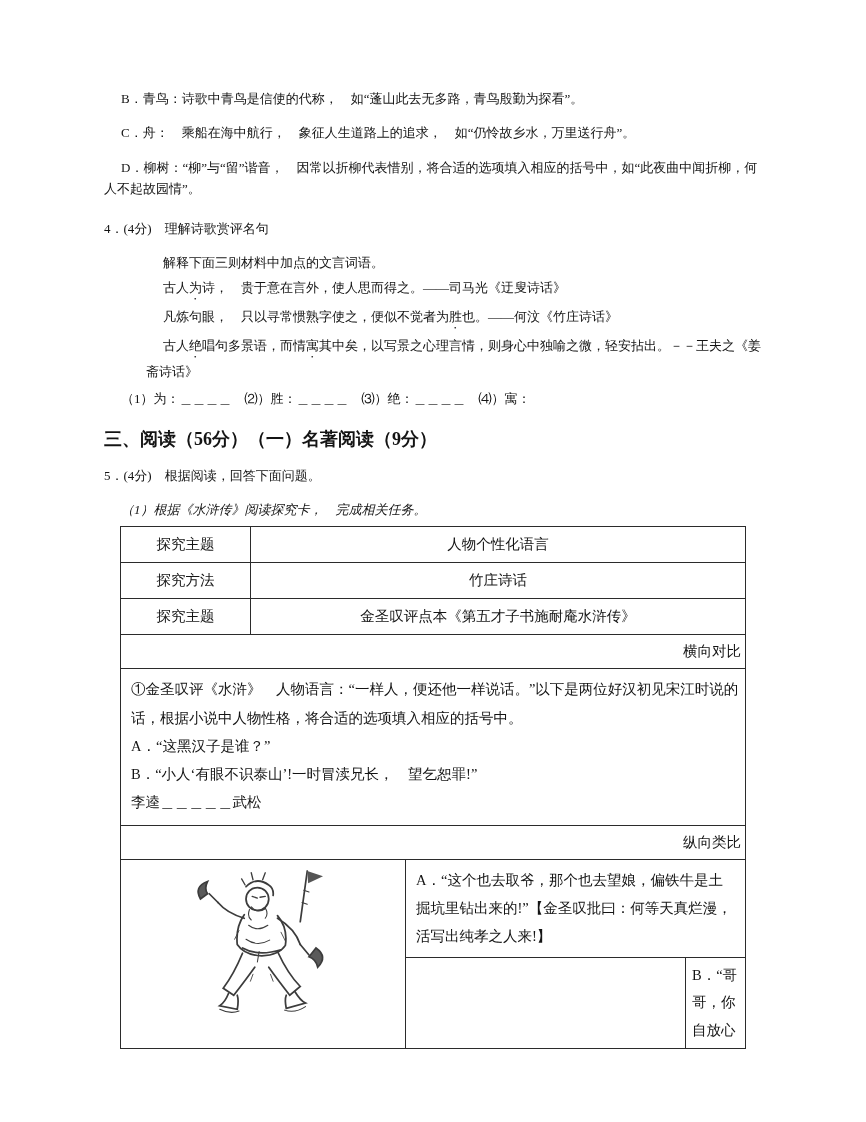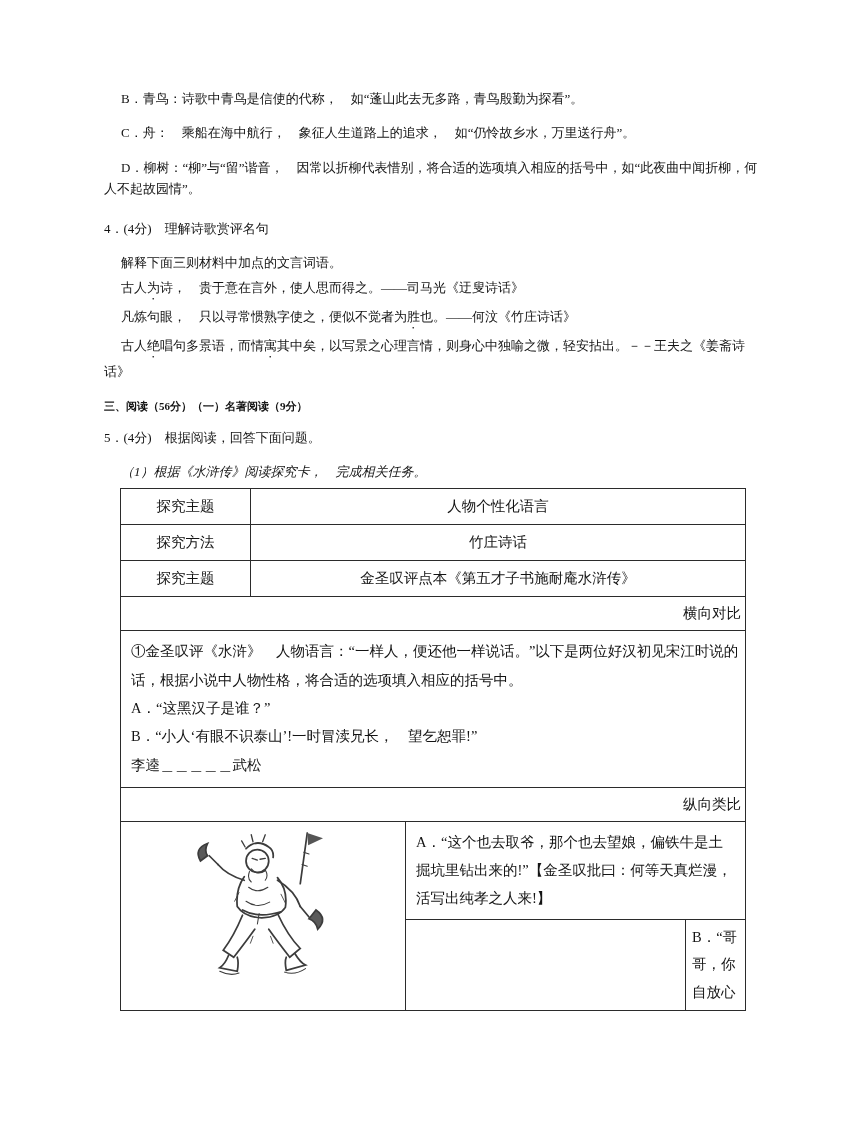--- a/index.html
+++ b/index.html
@@ -4,24 +4,24 @@
 <style>
   html,body { margin:0; padding:0; background:#ffffff; }
   .page {
     width:866px; height:1122px; background:#ffffff; box-sizing:border-box;
     padding:88px 100px 0 104px; overflow:hidden;
     font-family:"Liberation Serif","DejaVu Serif",serif;
     color:#141414;
   }
   .para { margin:0 0 13px 0; font-size:13px; line-height:1.65; text-indent:17px; }
   .para.flush { text-indent:0; }
-  .para.tight { margin-bottom:3px; }
+  .para.tight { margin-bottom:3px;margin-left:42px; }
   .para.blanks { margin-top:6px; margin-bottom:0; }
   .section-heading {
-    margin:16px 0 12px 0; font-size:11px; font-weight:bold;
+    margin:16px 0 12px 0; font-size:18px; font-weight:bold;
     line-height:1.5; text-indent:0;
   }
   .em-dot {
     -webkit-text-emphasis:filled dot; -webkit-text-emphasis-position:under right;
     text-emphasis:filled dot; text-emphasis-position:under right;
   }
   table.card {
     border-collapse:collapse; table-layout:fixed; width:625px;
     margin:6px 4px 0 16px;
   }
@@ -52,20 +52,21 @@
   <p class="para flush" style="margin-top:18px;">4．(4分)　理解诗歌赏评名句</p>
 
   <p class="para tight">解释下面三则材料中加点的文言词语。</p>
 
   <p class="para tight"><span>古人</span><span class="em-dot">为</span><span>诗，　贵于意在言外，使人思而得之。——司马光《迂叟诗话》</span></p>
 
   <p class="para tight"><span>凡炼句眼，　只以寻常惯熟字使之，便似不觉者为</span><span class="em-dot">胜</span><span>也。——何汶《竹庄诗话》</span></p>
 
   <p class="para tight"><span>古人</span><span class="em-dot">绝</span><span>唱句多景语，而情</span><span class="em-dot">寓</span><span>其中矣，以写景之心理言情，则身心中独喻之微，轻安拈出。－－王夫之《姜斋诗话》</span></p>
 
+  <p class="para blanks">（1）为：＿＿＿＿　⑵）胜：＿＿＿＿　⑶）绝：＿＿＿＿　⑷）寓：</p>
 
   <p class="section-heading">三、阅读（56分）（一）名著阅读（9分）</p>
 
   <p class="para flush">5．(4分)　根据阅读，回答下面问题。</p>
 
   <p class="para" style="margin-bottom:6px;font-style:italic;">（1）根据《水浒传》阅读探究卡，　完成相关任务。</p>
 
   <table class="card">
     <colgroup>
       <col style="width:130px;">

